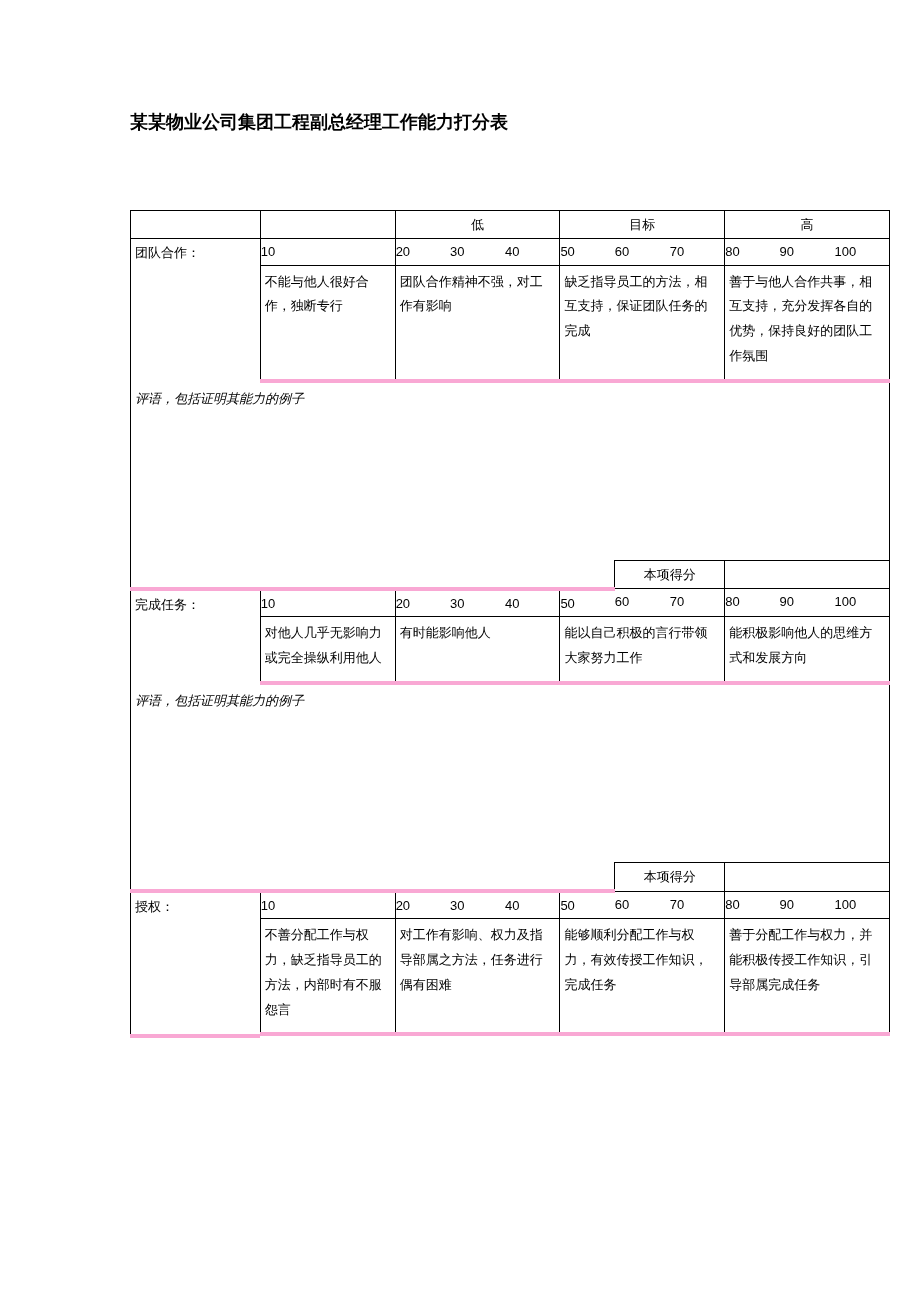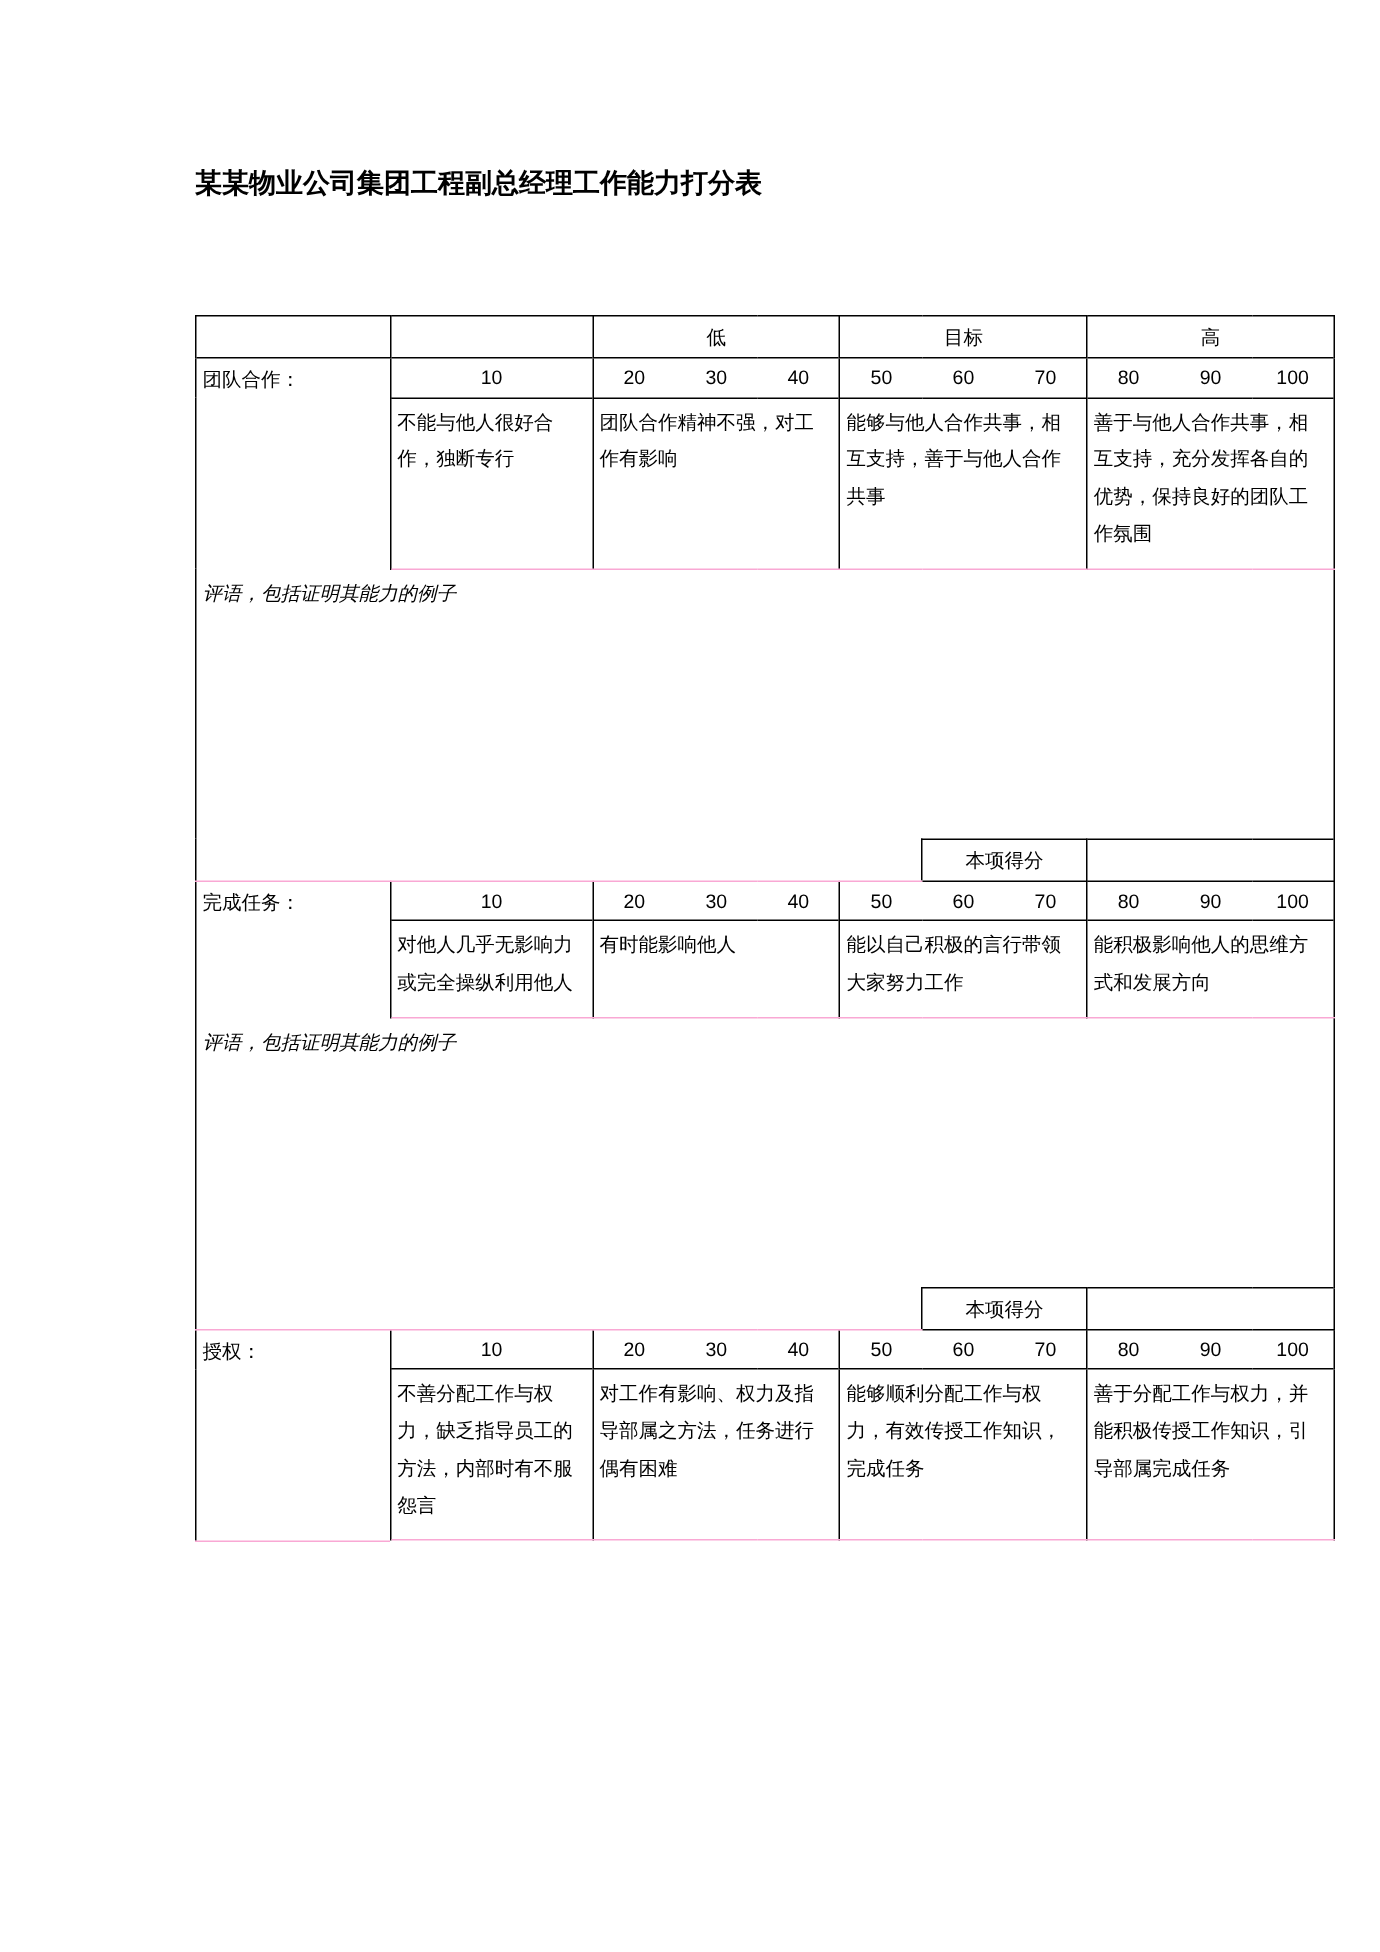--- a/index.html
+++ b/index.html
@@ -25,26 +25,26 @@
       border-collapse: collapse;
       width: 760px;
     }
     td {
       vertical-align: top;
       padding: 2px 4px;
       line-height: 1.8;
       font-size: 13px;
     }
     .b-t { border-top: 1px solid #000; }
-    .b-b { border-bottom: 1px solid #f9a8d4; }
+    .b-b { border-bottom: 4px solid #f9a8d4; }
     .b-l { border-left: 1px solid #000; }
     .b-r { border-right: 1px solid #000; }
     .center { text-align: center; }
     .scale-cell {
-      text-align: center;
+      text-align: left;
       font-size: 13px;
       padding: 1px 0;
     }
     .col-label { width: 130px; }
     .col-desc1 { width: 135px; }
     .score-label {
       border: 1px solid #000;
       text-align: center;
       padding: 2px 4px;
     }
@@ -88,21 +88,21 @@
     <td class="scale-cell b-t" style="width:55px">60</td>
     <td class="scale-cell b-t b-r" style="width:55px">70</td>
     <td class="scale-cell b-t" style="width:55px">80</td>
     <td class="scale-cell b-t" style="width:55px">90</td>
     <td class="scale-cell b-t b-r" style="width:55px">100</td>
   </tr>
 
   <tr>
     <td class="desc-cell b-t b-r b-b">不能与他人很好合作，独断专行</td>
     <td class="desc-cell b-t b-r b-b" colspan="3">团队合作精神不强，对工作有影响</td>
-    <td class="desc-cell b-t b-r b-b" colspan="3">能够与他人合作共事，相互支持，善于与他人合作共事</td>
+    <td class="desc-cell b-t b-r b-b" colspan="3">缺乏指导员工的方法，相互支持，保证团队任务的完成</td>
     <td class="desc-cell b-t b-r b-b" colspan="3">善于与他人合作共事，相互支持，充分发挥各自的优势，保持良好的团队工作氛围</td>
   </tr>
 
   <tr class="comment-row">
     <td class="b-l b-r" colspan="11">评语，包括证明其能力的例子</td>
   </tr>
 
   <tr>
     <td class="b-l b-b" colspan="6"></td>
     <td class="score-label" colspan="2">本项得分</td>

